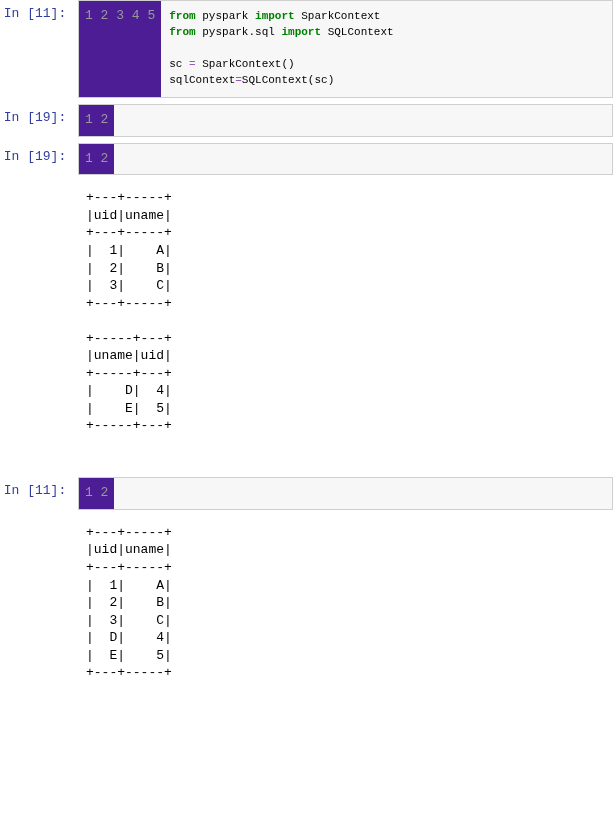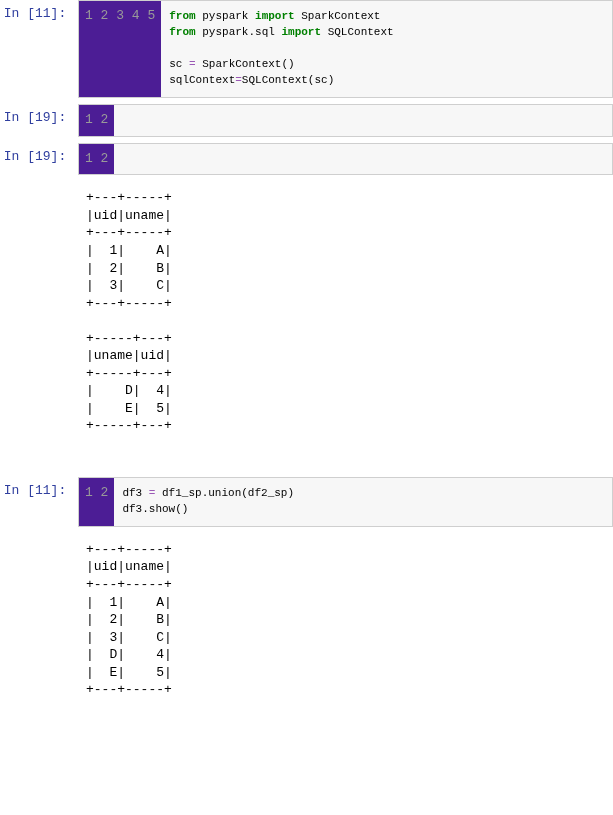--- a/index.html
+++ b/index.html
@@ -118,22 +118,20 @@
 </div>
 </div>
 
 <div class="spacer"></div>
 
 <div class="cell">
   <div class="prompt">In [11]:</div>
   <div class="code-area">
     <div class="gutter">1
 2</div>
-    <div class="code">df3 <span class="op">=</span> df1_sp.union(df2_sp)
-df3.show()</div>
   </div>
 </div>
 
 <div class="cell">
   <div class="prompt prompt-empty">.</div>
   <div class="output-area">+---+-----+
 |uid|uname|
 +---+-----+
 |  1|    A|
 |  2|    B|

